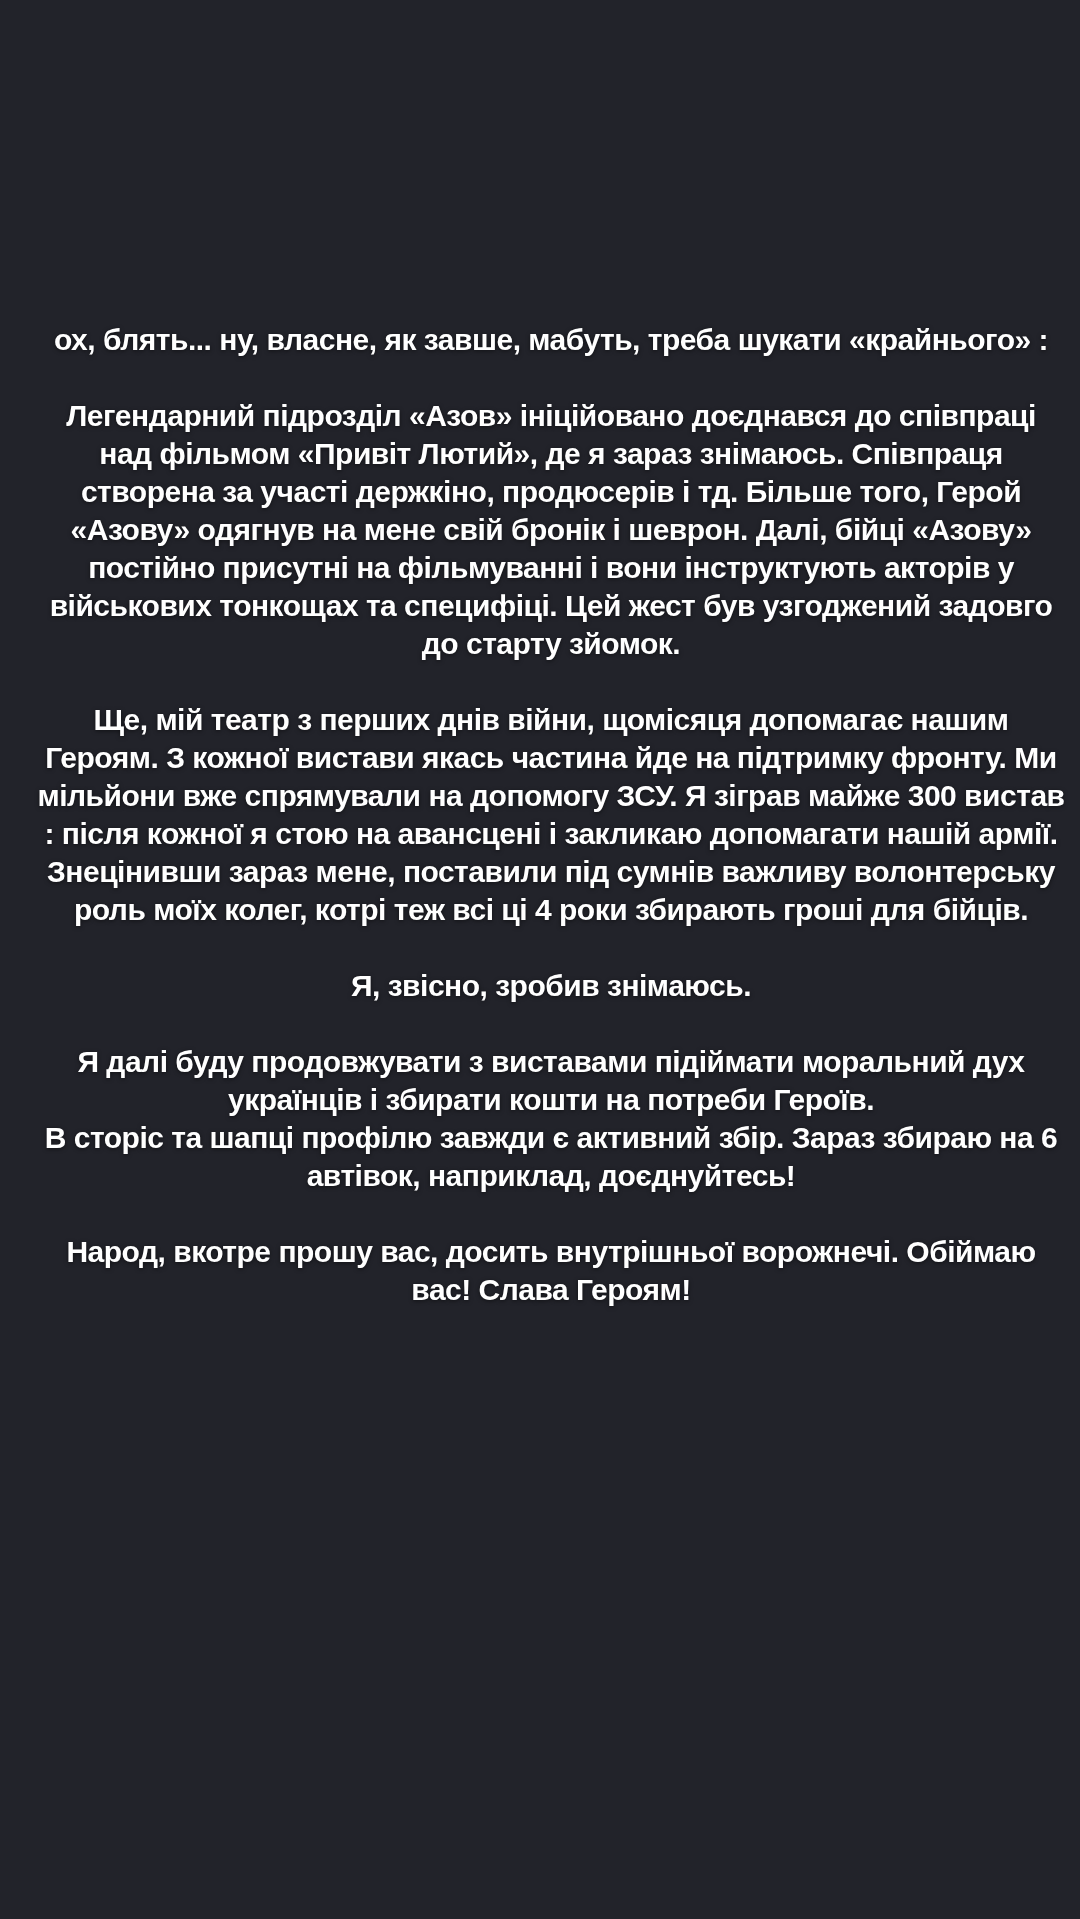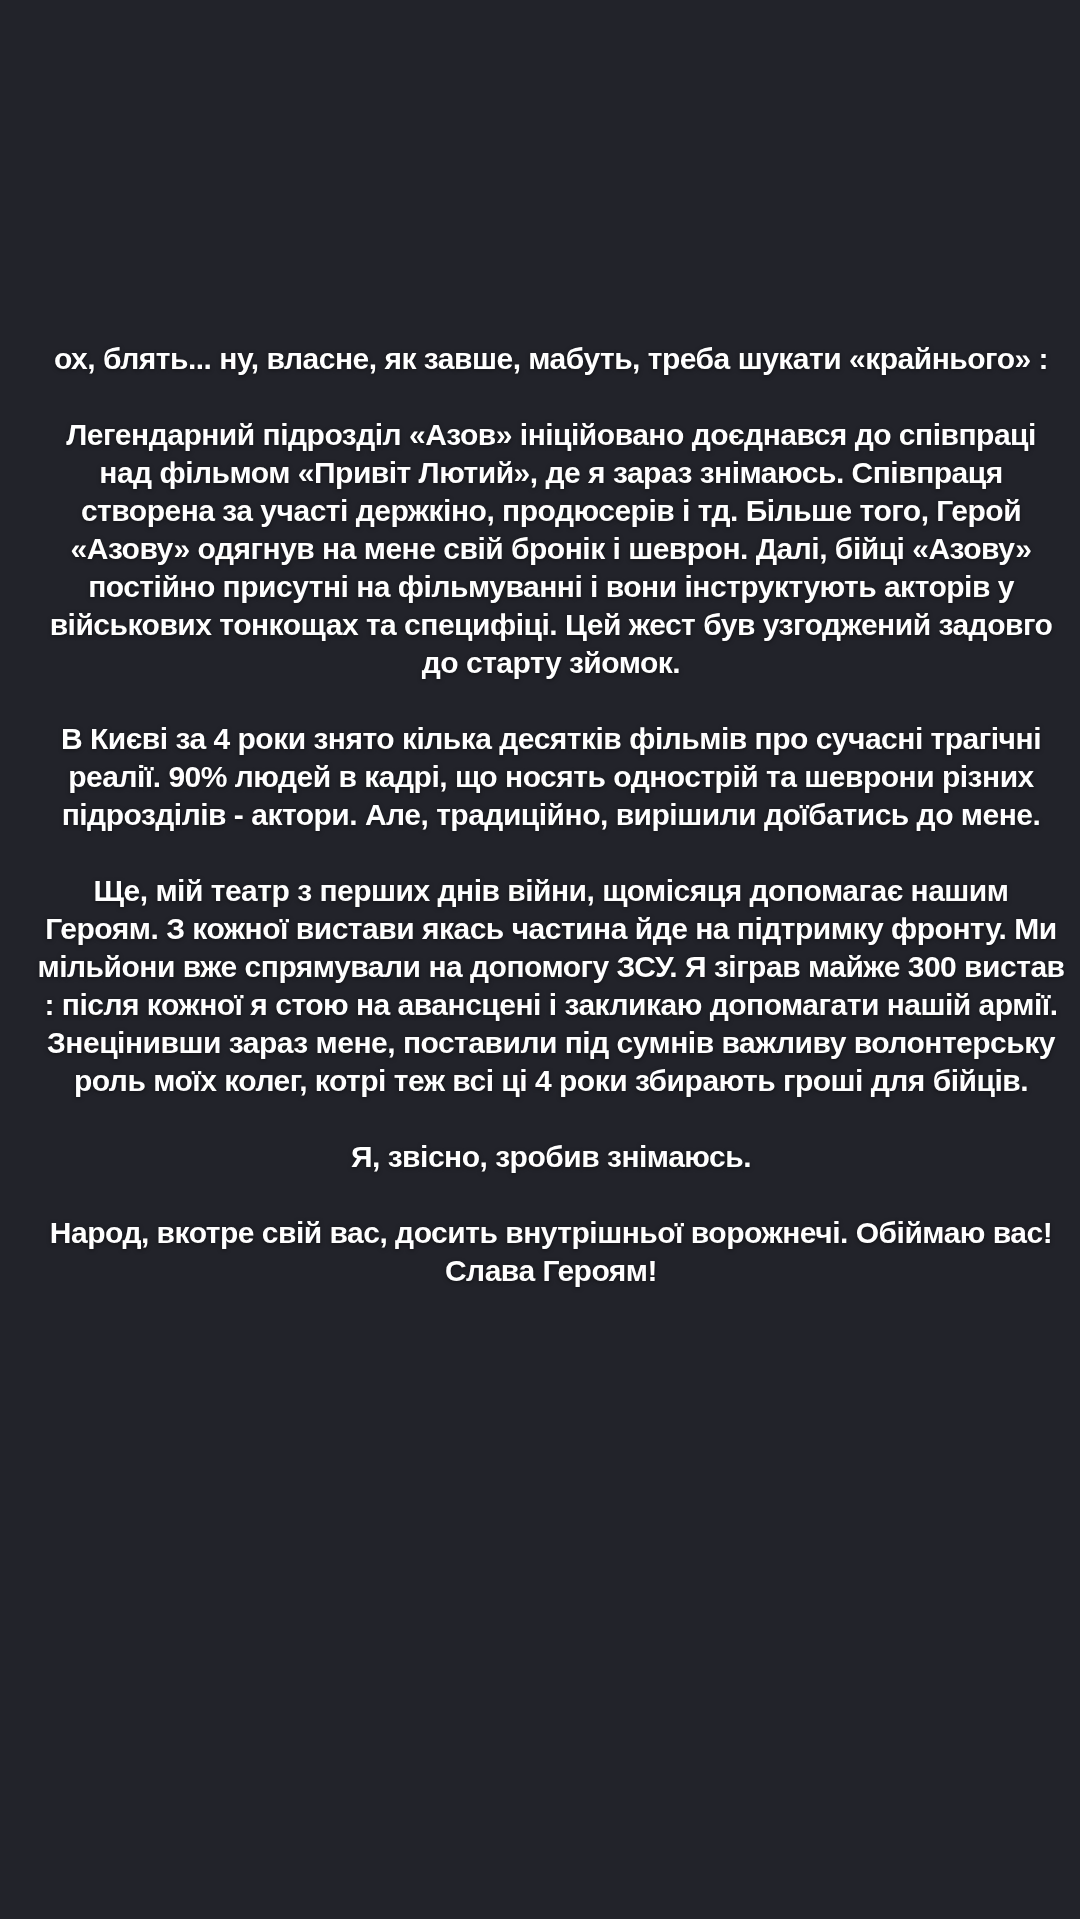--- a/index.html
+++ b/index.html
@@ -42,18 +42,19 @@
     margin-bottom: 0;
   }
 </style>
 </head>
 <body>
 
 <main class="story-canvas">
   <div class="text-block">
     <p>ох, блять... ну, власне, як завше, мабуть, треба шукати «крайнього» :</p>
     <p>Легендарний підрозділ «Азов» ініційовано доєднався до співпраці над фільмом «Привіт Лютий», де я зараз знімаюсь. Співпраця створена за участі держкіно, продюсерів і тд. Більше того, Герой «Азову» одягнув на мене свій бронік і шеврон. Далі, бійці «Азову» постійно присутні на фільмуванні і вони інструктують акторів у військових тонкощах та специфіці. Цей жест був узгоджений задовго до старту зйомок.</p>
-    <p>В Києві за 4 роки знято кілька десятків фільмів про сучасні трагічні реалії. 90% людей в кадрі, що носять однострій та шеврони різних підрозділів - актори. Але, традиційно, вирішили доїбатись до мене.</p>
     <p>Ще, мій театр з перших днів війни, щомісяця допомагає нашим Героям. З кожної вистави якась частина йде на підтримку фронту. Ми мільйони вже спрямували на допомогу ЗСУ. Я зіграв майже 300 вистав : після кожної я стою на авансцені і закликаю допомагати нашій армії. Знецінивши зараз мене, поставили під сумнів важливу волонтерську роль моїх колег, котрі теж всі ці 4 роки збирають гроші для бійців.</p>
     <p>Я, звісно, зробив знімаюсь.</p>
-    <p>Народ, вкотре свій вас, досить внутрішньої ворожнечі. Обіймаю вас! Слава Героям!</p>
+    <p>Я далі буду продовжувати з виставами підіймати моральний дух українців і збирати кошти на потреби Героїв.
+В сторіс та шапці профілю завжди є активний збір. Зараз збираю на 6 автівок, наприклад, доєднуйтесь!</p>
+    <p>Народ, вкотре прошу вас, досить внутрішньої ворожнечі. Обіймаю вас! Слава Героям!</p>
   </div>
 </main>
 
 </body></html>

